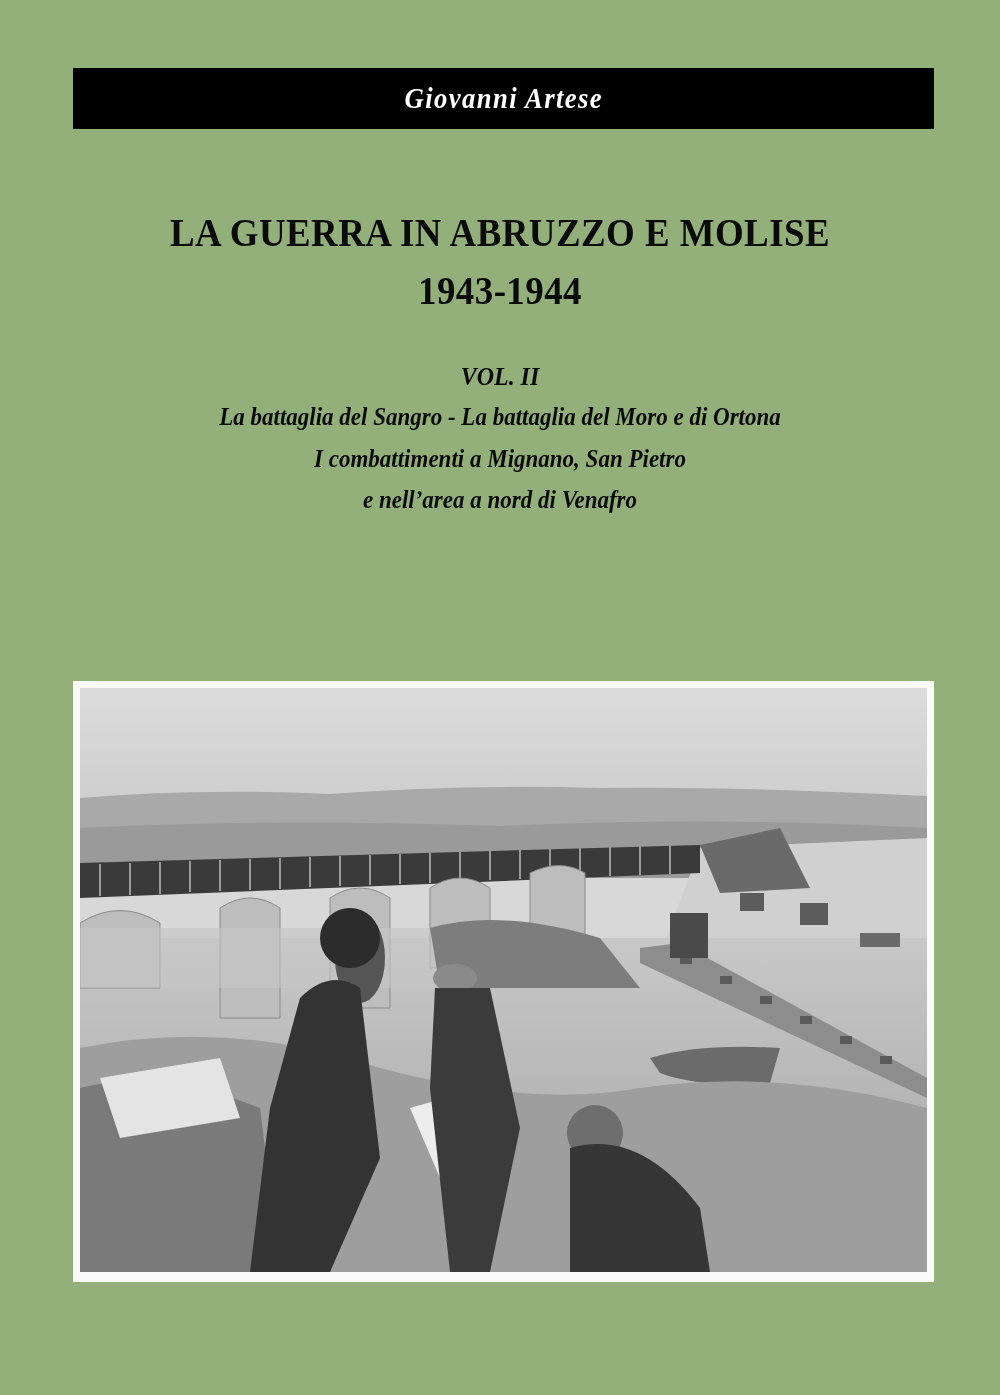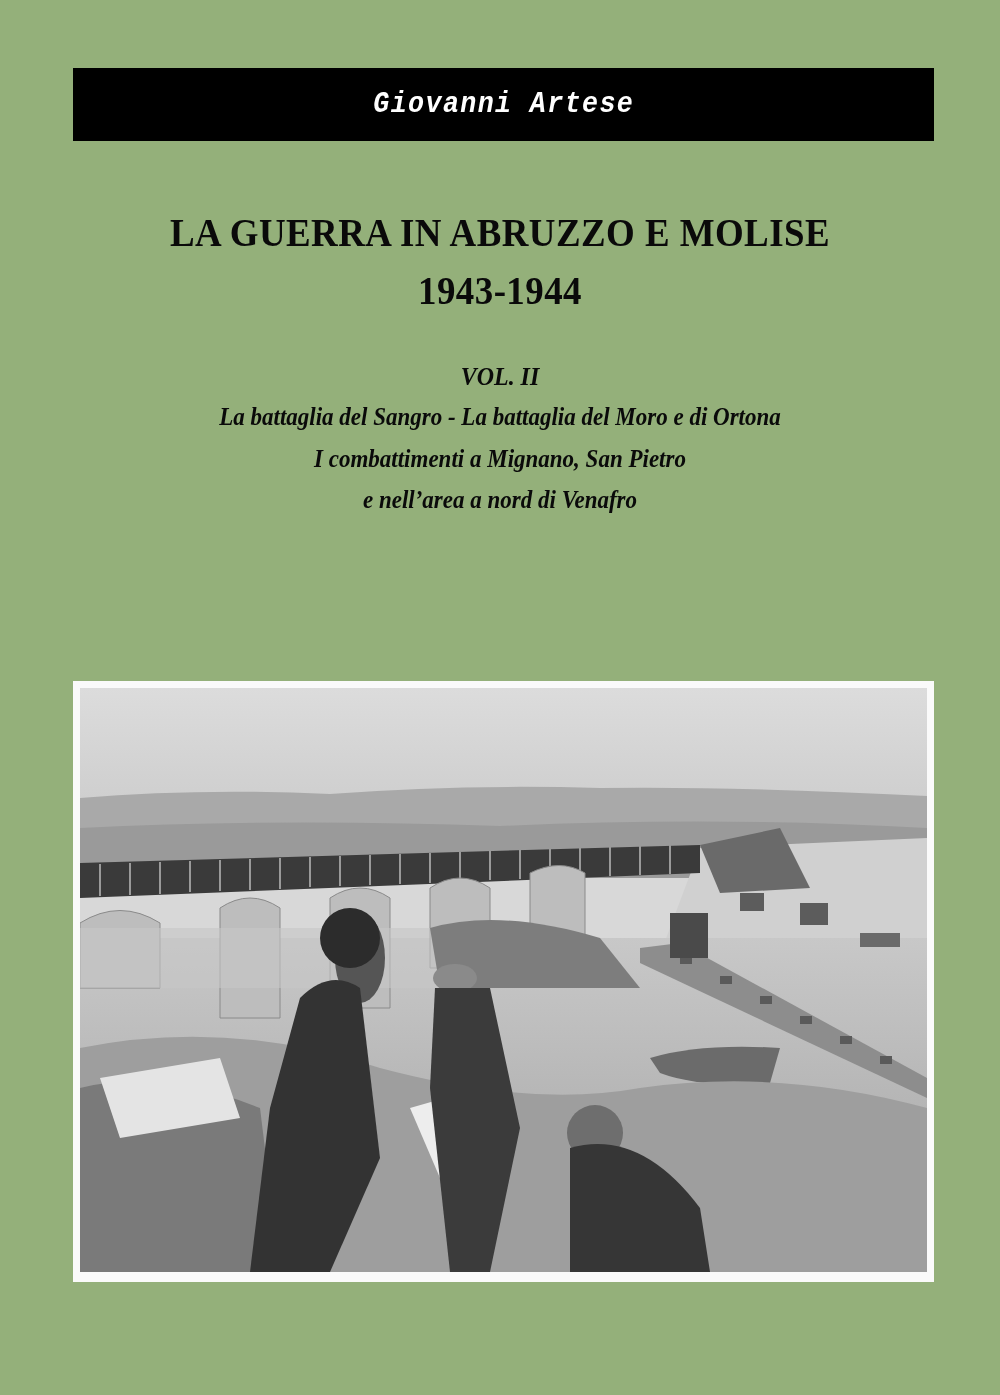--- a/index.html
+++ b/index.html
@@ -1,19 +1,19 @@
 <!DOCTYPE html>
 <html><head>
 <meta charset="utf-8">
 <style>
   html, body { margin:0; padding:0; }
   body { width:1000px; height:1395px; background:#94b07a; position:relative; overflow:hidden;
          font-family:"Liberation Serif", "DejaVu Serif", serif; }
-  .author-band { position:absolute; left:73px; top:68px; width:861px; height:73px; background:#000;
-                 display:flex; align-items:center; justify-content:center;font-family:Liberation Mono, monospace; }
+  .author-band { position:absolute; left:73px; top:68px; width:861px; height:61px; background:#000;
+                 display:flex; align-items:center; justify-content:center; }
   .author { color:#fff; font-style:italic; font-weight:bold; font-size:29px; letter-spacing:1.5px;
             transform:scaleX(0.92); }
   .title { position:absolute; left:0; width:1000px; text-align:center; color:#0a0a0a; font-weight:bold;
            font-size:41px; letter-spacing:0.5px; transform:scaleX(0.9); transform-origin:center; }
   .title.l1 { top:208px; }
   .title.l2 { top:266px; }
   .sub { position:absolute; left:0; width:1000px; text-align:center; color:#0a0a0a; font-style:italic;
          font-weight:bold; font-size:25px; transform:scaleX(0.92); transform-origin:center; }
   .vol { top:362px; font-size:26px; }
   .s1 { top:403px; }

